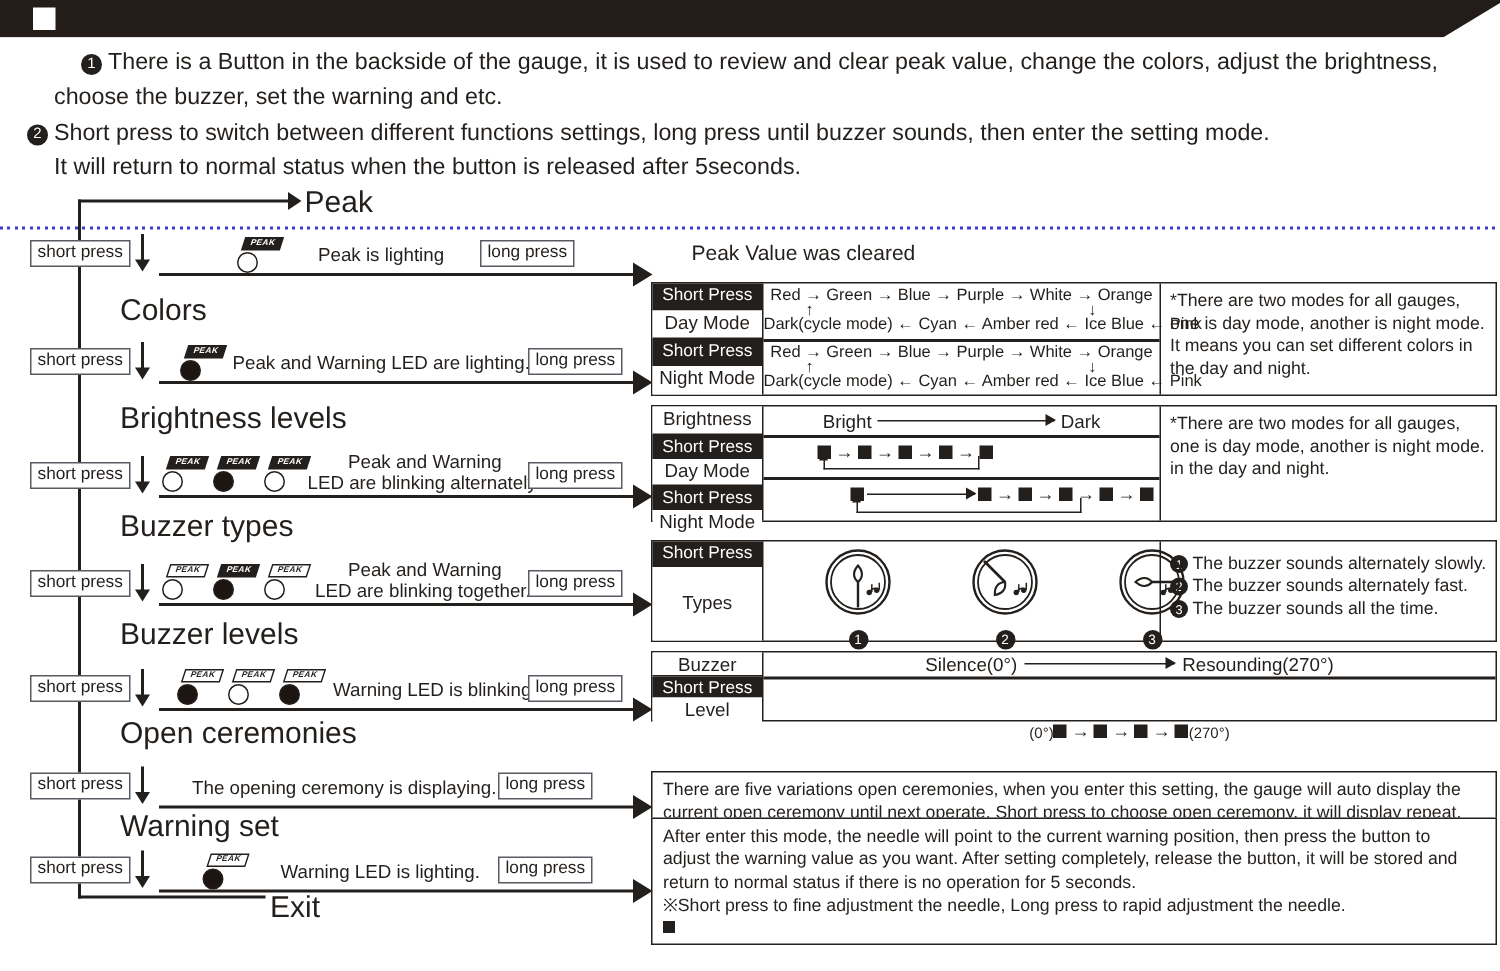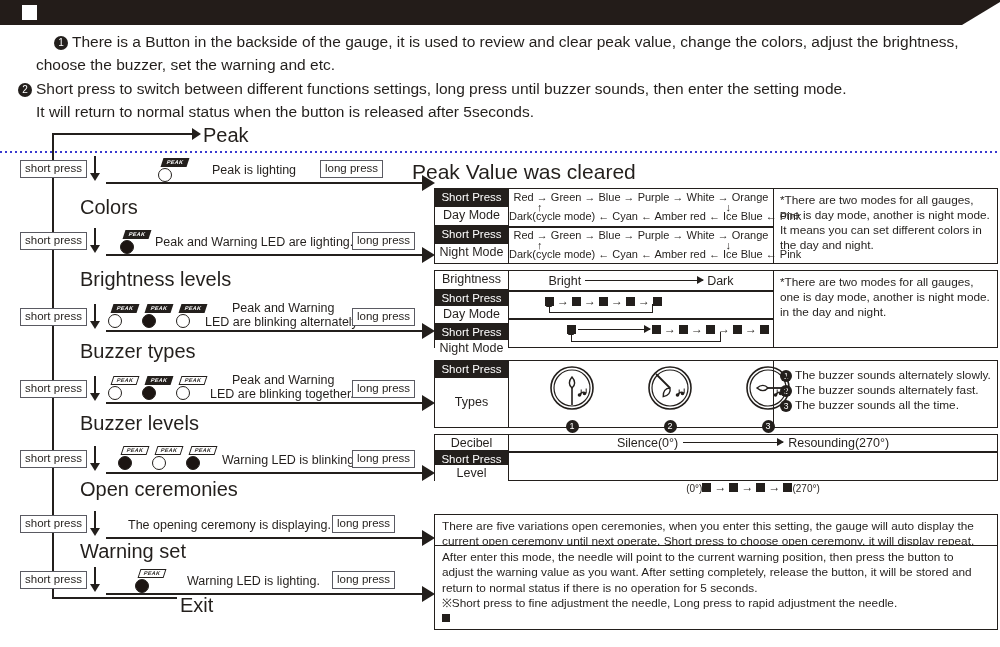--- a/index.html
+++ b/index.html
@@ -371,21 +371,21 @@
   <div class="row-line" style="width:318px;"></div>
   <div class="row-arrowhead" style="left:422px;"></div>
   <div class="led-group" style="left:135px; top:8px;">
     <div class="peak-badge hollow" style="left:4px; top:0;">PEAK</div>
     <div class="led-dot on" style="left:0px; top:10px;"></div>
   </div>
   <div class="row-caption" style="left:187px; top:14px;">Warning LED is lighting.</div>
   <div class="long-press-box" style="left:332px; top:10px;">long press</div>
 </div>
 
-<div class="section-title" style="left:412px; top:160px; font-size:21px;">Peak Value was cleared</div>
+<div class="section-title" style="left:461px; top:160px; font-size:14px;">Peak Value was cleared</div>
 
 <div class="panel" style="left:434px; top:188px; width:564px; height:76px;">
   <div class="panel-left-col">
     <div class="cell-dark" style="height:18px;">Short Press</div>
     <div class="cell-light" style="height:19px; border-bottom:1.6px solid #231f1c;">Day Mode</div>
     <div class="cell-dark" style="height:18px;">Short Press</div>
     <div class="cell-light" style="height:19px;">Night Mode</div>
   </div>
   <div class="panel-mid">
     <div class="colorflow" style="position:absolute; left:0; top:0; width:100%; height:37px;">
@@ -504,21 +504,21 @@
       <span class="note-num">2</span><span>The buzzer sounds alternately fast.</span>
     </div>
     <div class="note-item">
       <span class="note-num">3</span><span>The buzzer sounds all the time.</span>
     </div>
   </div>
 </div>
 
 <div class="panel" style="left:434px; top:434px; width:564px; height:47px;">
   <div class="panel-left-col">
-    <div class="cell-light" style="height:16px; border-bottom:1.6px solid #231f1c;">Decibel</div>
+    <div class="cell-light" style="height:16px; border-bottom:1.6px solid #231f1c;">Buzzer</div>
     <div class="cell-dark" style="height:14px;">Short Press</div>
     <div class="cell-light" style="flex:1; display:flex; align-items:center; justify-content:center;">Level</div>
   </div>
   <div class="panel-mid">
     <div class="dec-head" style="top:1px;">
       <span>Silence(0°)</span><span class="dec-line"></span><span>Resounding(270°)</span>
     </div>
     <div class="hsep" style="top:16px;"></div>
     <div class="seq" style="left:0; top:25px; width:100%; text-align:center; font-size:12px;margin-top:20px;">
       <span style="font-size:10px;">(0°)</span><span class="sq"></span><span class="arw">→</span><span class="sq"></span><span class="arw">→</span><span class="sq"></span><span class="arw">→</span><span class="sq"></span><span style="font-size:10px;">(270°)</span>

